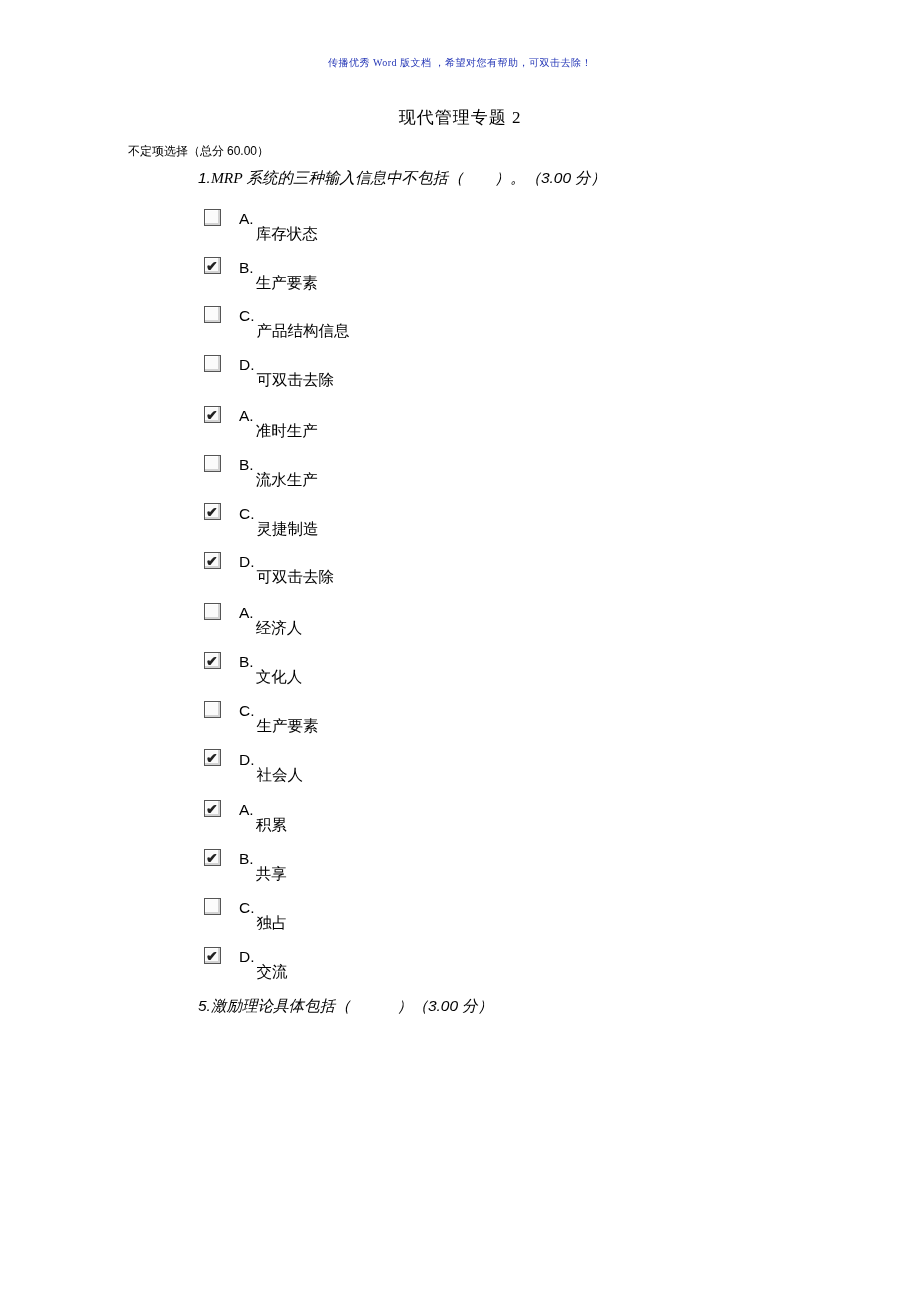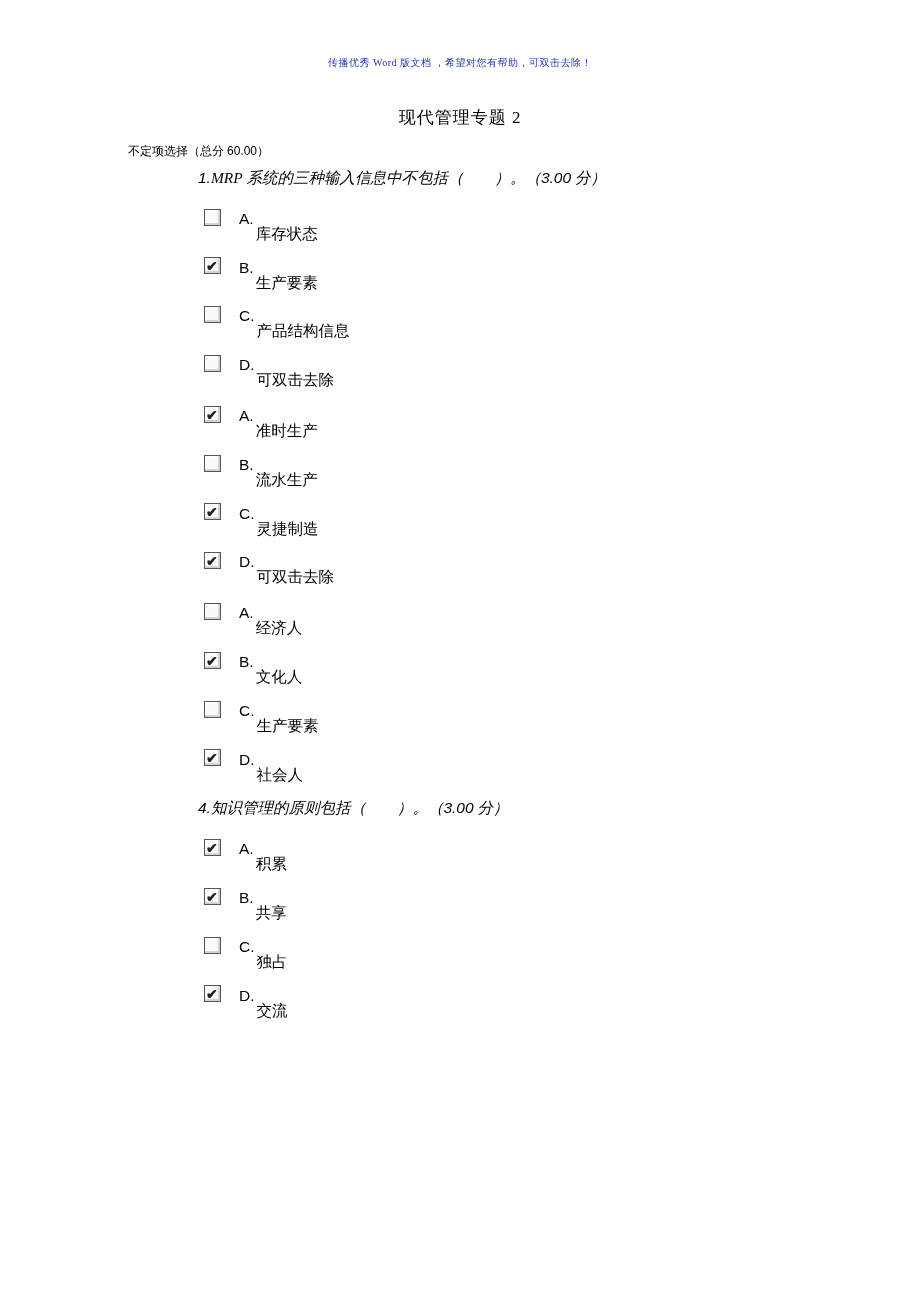--- a/index.html
+++ b/index.html
@@ -154,21 +154,20 @@
           <span class="opt-label">C. </span>
           <span class="opt-text"> 生产要素</span>
         </div>
         <div class="option-row">
           <div class="cb checked"></div>
           <span class="opt-label">D. </span>
           <span class="opt-text"> 社会人</span>
         </div>
       </div>
       <div class="question q-block">
-        <div class="q-text"><span class="num-strong">4.</span><span>知识管理的原则包括（　　）。（</span><span class="num-strong">3.00</span><span> 分）</span></div>
         <div class="option-row">
           <div class="cb checked"></div>
           <span class="opt-label">A. </span>
           <span class="opt-text"> 积累</span>
         </div>
         <div class="option-row">
           <div class="cb checked"></div>
           <span class="opt-label">B. </span>
           <span class="opt-text"> 共享</span>
         </div>
@@ -176,14 +175,17 @@
           <div class="cb"></div>
           <span class="opt-label">C. </span>
           <span class="opt-text"> 独占</span>
         </div>
         <div class="option-row">
           <div class="cb checked"></div>
           <span class="opt-label">D. </span>
           <span class="opt-text"> 交流</span>
         </div>
       </div>
+      <div class="question q-block">
+        <div class="q-text"><span class="num-strong">5.</span><span>激励理论具体包括（　　　）（</span><span class="num-strong">3.00</span><span> 分）</span></div>
+      </div>
     </div>
 </div>
 
 </body></html>

